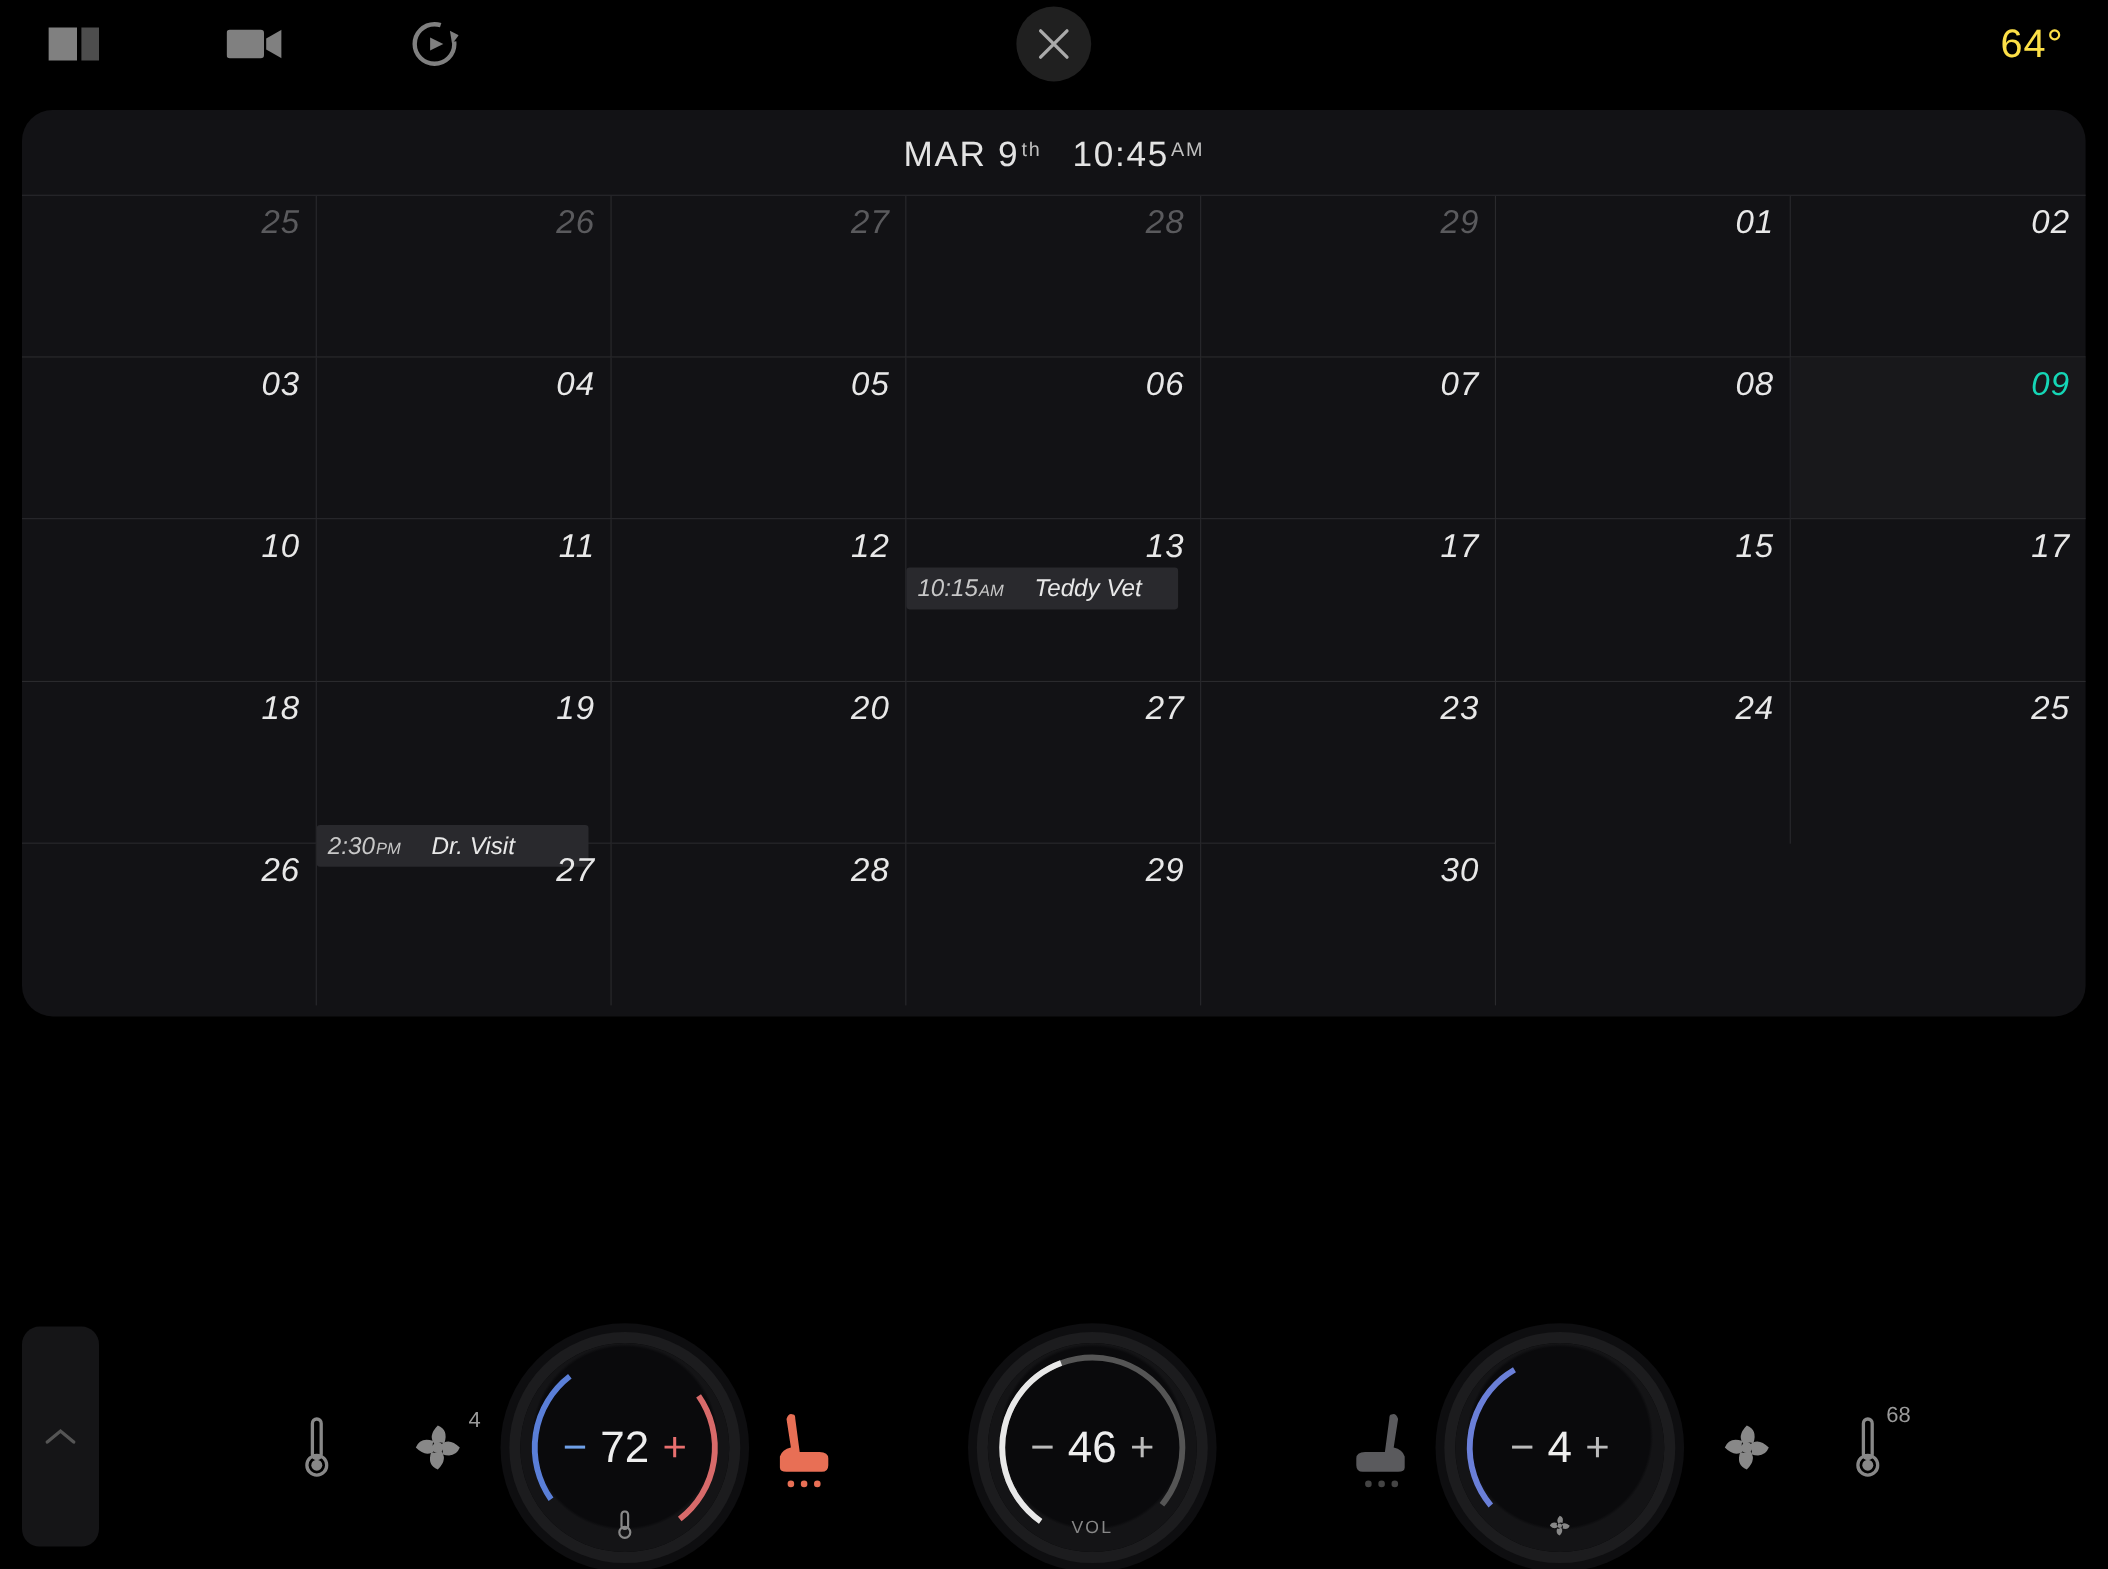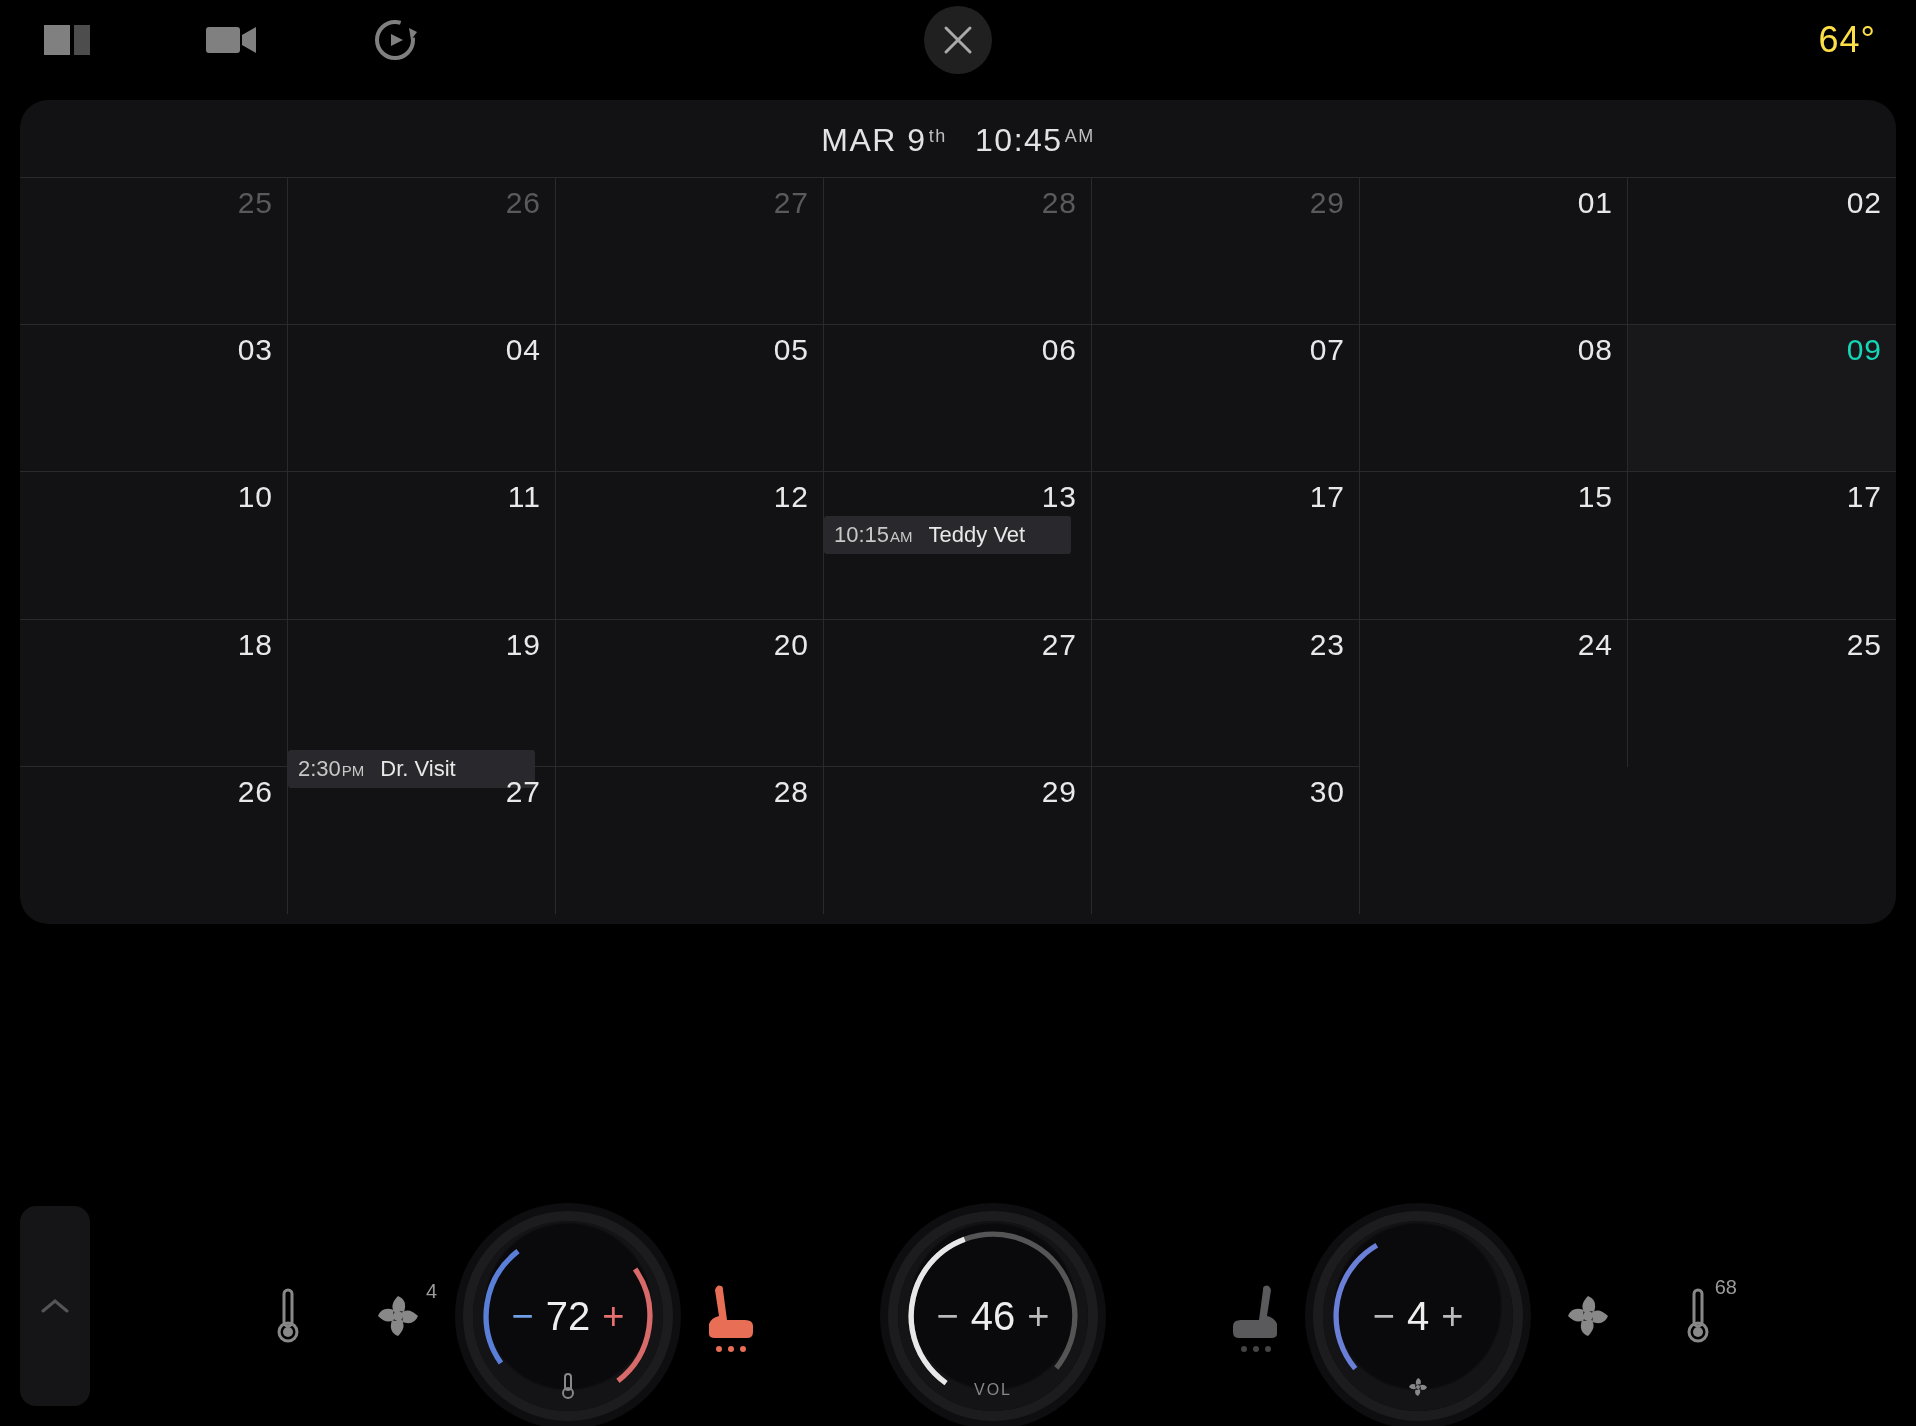--- a/index.html
+++ b/index.html
@@ -58,39 +58,40 @@
     display:grid;
     grid-template-columns: repeat(7, 1fr);
     grid-template-rows: repeat(5, 1fr);
     border-top: 1px solid #2a2a2d;
   }
   .cell {
     border-right: 1px solid #2a2a2d;
     border-bottom: 1px solid #2a2a2d;
     position: relative;
     padding: 8px 10px;
+    font-style: italic;
   }
   .cell:nth-child(7n) { border-right:none; }
   .grid .cell:nth-last-child(-n+7) { border-bottom:none; }
   .daynum {
     position:absolute; top:8px; right:14px;
     font-size: 30px; font-weight:400;
     letter-spacing:1px;
   }
   .daynum.faded { color:#5a5a5d; }
   .daynum.normal { color:#e8e8e8; }
   .cell.today { background: #18181b; }
   .cell.today .daynum { color:#15d6b6; font-weight:500; }
 
   .event {
     position:absolute; left:0; top:44px;
     background:#29292d;
     padding:6px 10px;
     font-size:22px;
-    display:flex; gap:16px; align-items:baseline;
+    display:flex; gap:28px; align-items:baseline;
     width: calc(100% - 20px);
     border-radius:3px;
   }
   .event-row2 { top: 130px; }
   .event .etime { color:#c8c8c8; }
   .event .etime .eampm { font-size:15px; margin-left:1px; }
   .event .etitle { color:#e8e8e8; }
 
   
   .dock {

